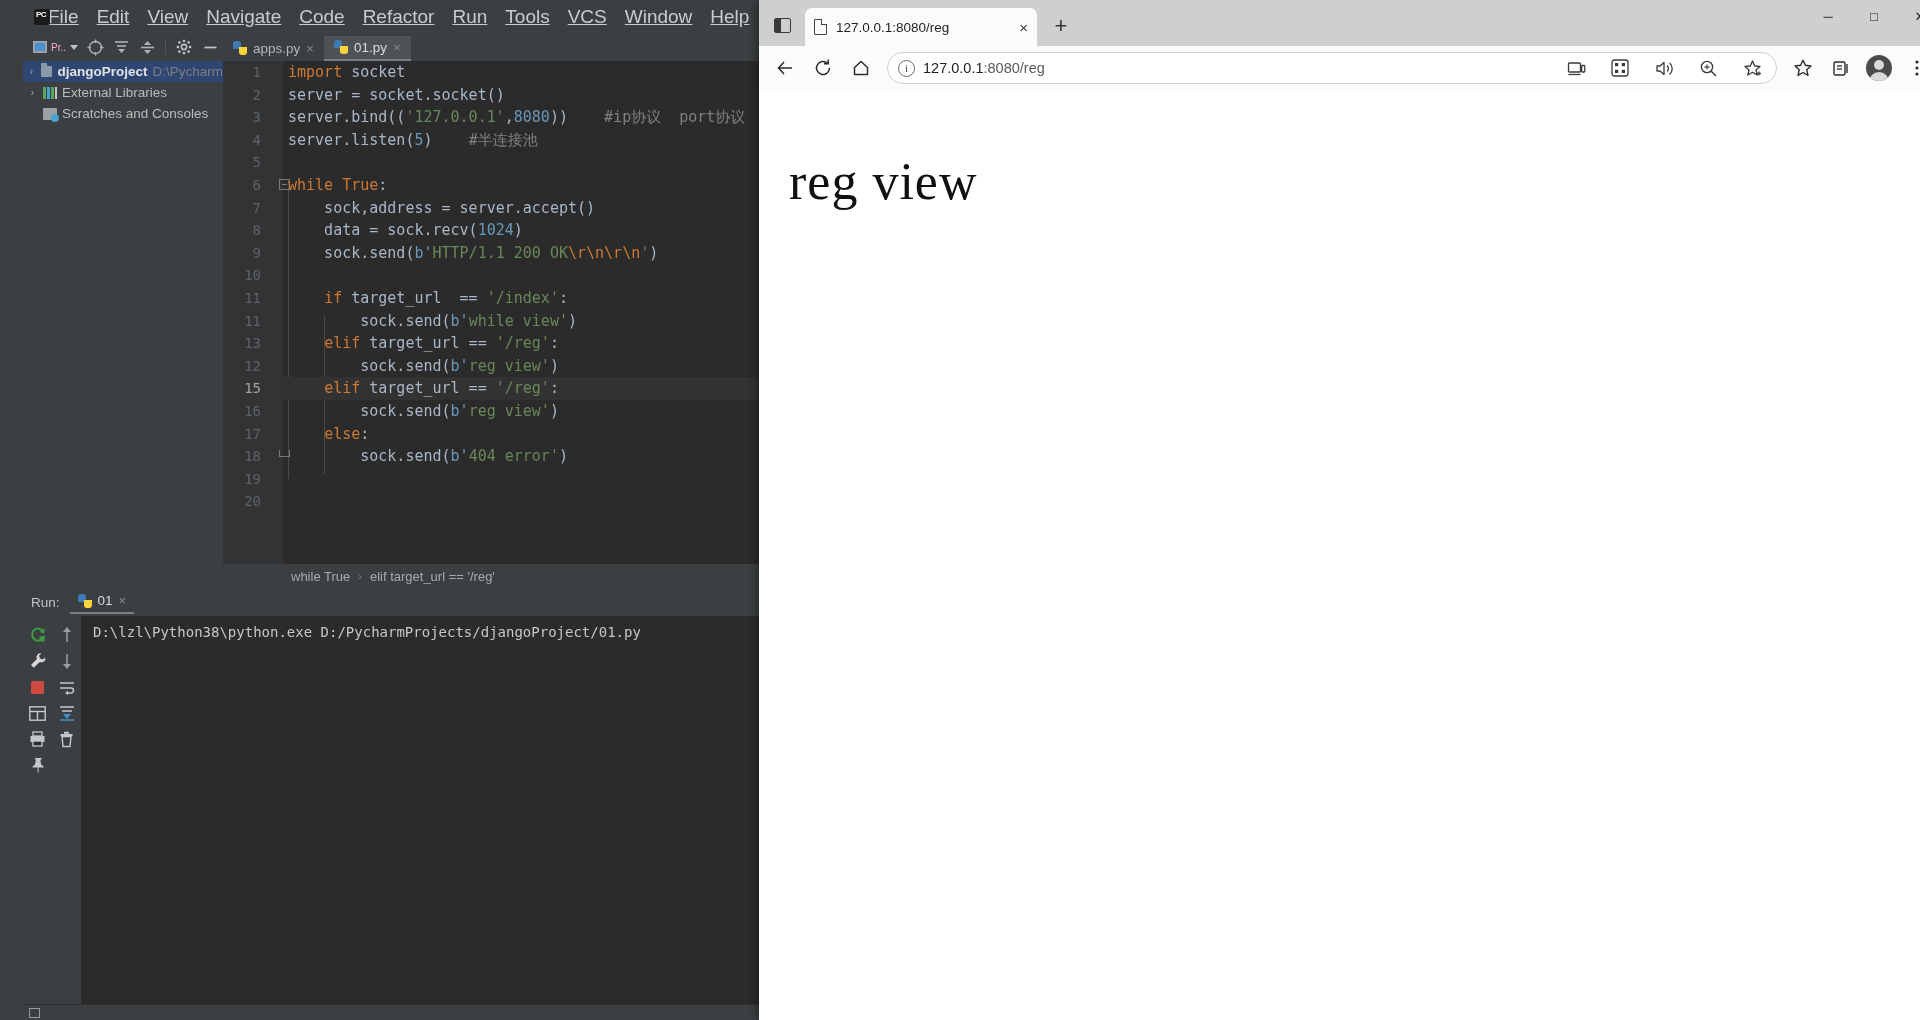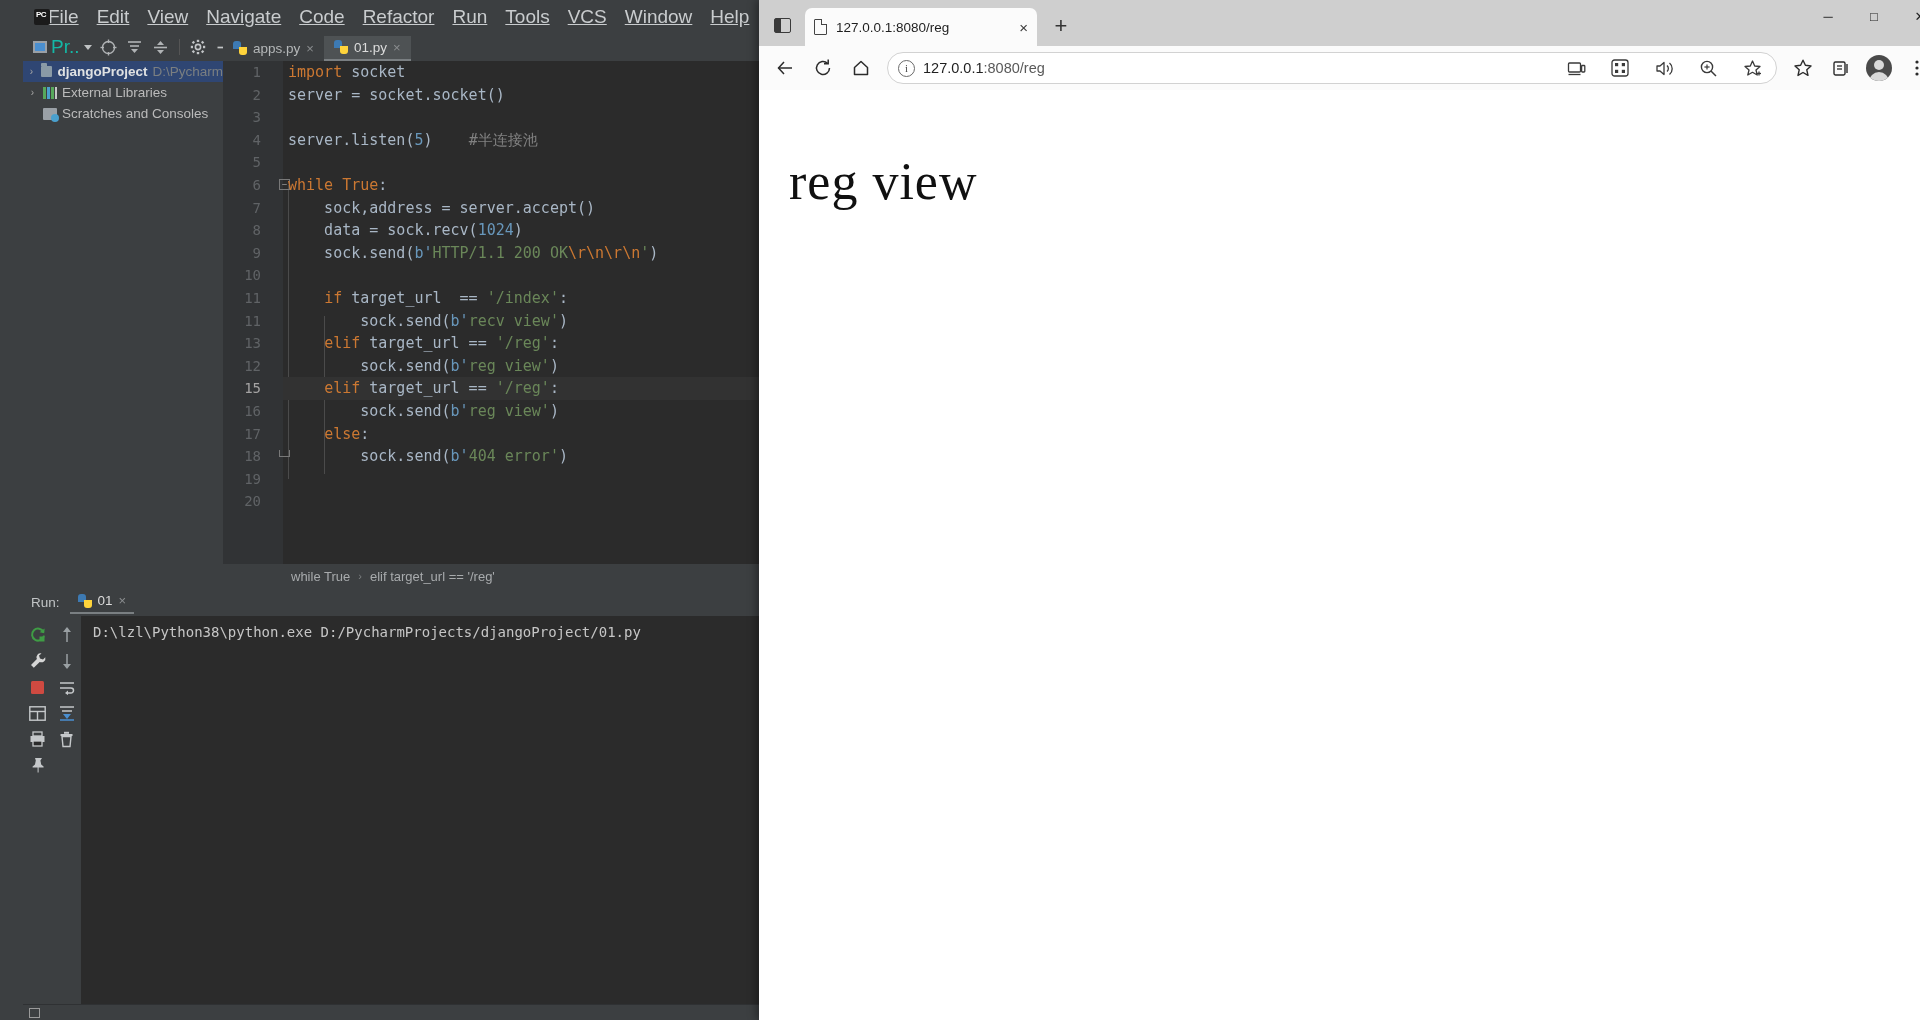--- a/index.html
+++ b/index.html
@@ -42,21 +42,21 @@
     margin-left: 38px; font-size: 14.5px; color: #6b6f71; white-space: nowrap;
   }
 
   .ide-toolbar {
     height: 28px; display: flex; align-items: center;
     background: #3c3f41; padding-left: 6px; position: relative;
   }
   .tbtn { width: 26px; height: 22px; display: flex; align-items: center; justify-content: center; }
   .tb-proj {
     display: flex; align-items: center; gap: 4px; padding: 1px 4px;
-    font-size: 19px; color: #14b8a6;
+    font-size: 10px; color: #f9a8d4;
   }
   .sq-ico { width: 14px; height: 12px; border: 2px solid #9aa0a6; background: #4a8fd0; display:inline-block;}
   .caret-dn { width:0;height:0;border-left:4px solid transparent;border-right:4px solid transparent;border-top:5px solid #c0c3c4; display:inline-block;}
   .tsep { width: 1px; height: 16px; background: #555; margin: 0 5px; }
 
   
   .tabs-row {
     position: absolute; left: 200px; top: 33px; right: 0; height: 28px;
     display: flex; align-items: flex-end; background: #3c3f41;
   }
@@ -358,30 +358,30 @@
       </div>
     </div>
 
     <div class="editor">
       <div class="gutter"></div>
       <div class="code-area" id="code-area">
           <div class="indent-guide" style="left: 5px; top: 124px; height: 293.8px;"></div>
           <div class="indent-guide" style="left: 41.12px; top: 254.6px; height: 158.2px;"></div>
           <div class="ln"><span class="num">1</span><span class="txt"><span class="k">import</span><span class="id"> socket</span></span></div>
           <div class="ln"><span class="num">2</span><span class="txt"><span class="id">server = socket.socket()</span></span></div>
-          <div class="ln"><span class="num">3</span></div>
+          <div class="ln"><span class="num">3</span><span class="txt"><span class="id">server.bind((</span><span class="s">'127.0.0.1'</span><span class="id">,</span><span class="n">8080</span><span class="id">))</span><span class="id">    </span><span class="c">#ip协议  port协议</span></span></div>
           <div class="ln"><span class="num">4</span><span class="txt"><span class="id">server.listen(</span><span class="n">5</span><span class="id">)</span><span class="id">    </span><span class="c">#半连接池</span></span></div>
           <div class="ln"><span class="num">5</span><span class="txt"></span></div>
           <div class="ln"><span class="num">6</span><span class="fold-mark">−</span><span class="txt"><span class="k">while</span><span class="id"> </span><span class="k">True</span><span class="id">:</span></span></div>
           <div class="ln"><span class="num">7</span><span class="txt"><span class="id">    sock,address = server.accept()</span></span></div>
           <div class="ln"><span class="num">8</span><span class="txt"><span class="id">    data = sock.recv(</span><span class="n">1024</span><span class="id">)</span></span></div>
           <div class="ln"><span class="num">9</span><span class="txt"><span class="id">    sock.send(</span><span class="pref">b'</span><span class="s">HTTP/1.1 200 OK</span><span class="esc">\r\n\r\n</span><span class="s">'</span><span class="id">)</span></span></div>
           <div class="ln"><span class="num">10</span></div>
           <div class="ln"><span class="num">11</span><span class="txt"><span class="id">    </span><span class="k">if</span><span class="id"> target_url  == </span><span class="s">'/index'</span><span class="id">:</span></span></div>
-          <div class="ln"><span class="num">11</span><span class="txt"><span class="id">        sock.send(</span><span class="pref">b'</span><span class="s">recv view'</span><span class="id">)</span></span></div>
+          <div class="ln"><span class="num">11</span><span class="txt"><span class="id">        sock.send(</span><span class="pref">b'</span><span class="s">while view'</span><span class="id">)</span></span></div>
           <div class="ln"><span class="num">13</span><span class="txt"><span class="id">    </span><span class="k">elif</span><span class="id"> target_url == </span><span class="s">'/reg'</span><span class="id">:</span></span></div>
           <div class="ln"><span class="num">12</span><span class="txt"><span class="id">        sock.send(</span><span class="pref">b'</span><span class="s">reg view'</span><span class="id">)</span></span></div>
           <div class="ln cur"><span class="num">15</span><span class="txt"><span class="id">    </span><span class="k">elif</span><span class="id"> target_url == </span><span class="s">'/reg'</span><span class="id">:</span></span></div>
           <div class="ln"><span class="num">16</span><span class="txt"><span class="id">        sock.send(</span><span class="pref">b'</span><span class="s">reg view'</span><span class="id">)</span></span></div>
           <div class="ln"><span class="num">17</span><span class="txt"><span class="id">    </span><span class="k">else</span><span class="id">:</span></span></div>
           <div class="ln"><span class="num">18</span><span class="fold-mark" style="height: 7px; border-top: none;"></span><span class="txt"><span class="id">        sock.send(</span><span class="pref">b'</span><span class="s">404 error'</span><span class="id">)</span></span></div>
           <div class="ln"><span class="num">19</span><span class="txt"></span></div>
           <div class="ln"><span class="num">20</span><span class="txt"></span></div>
         </div>
     </div>

